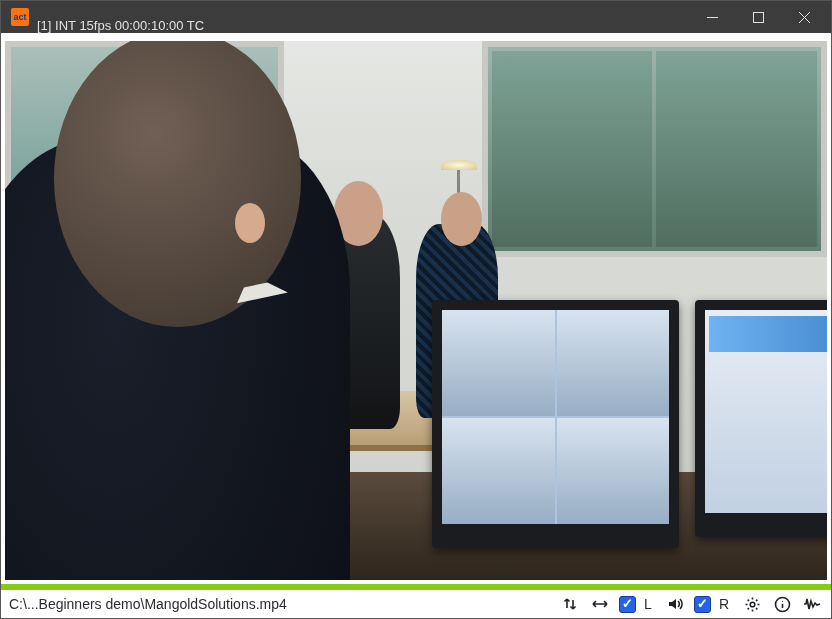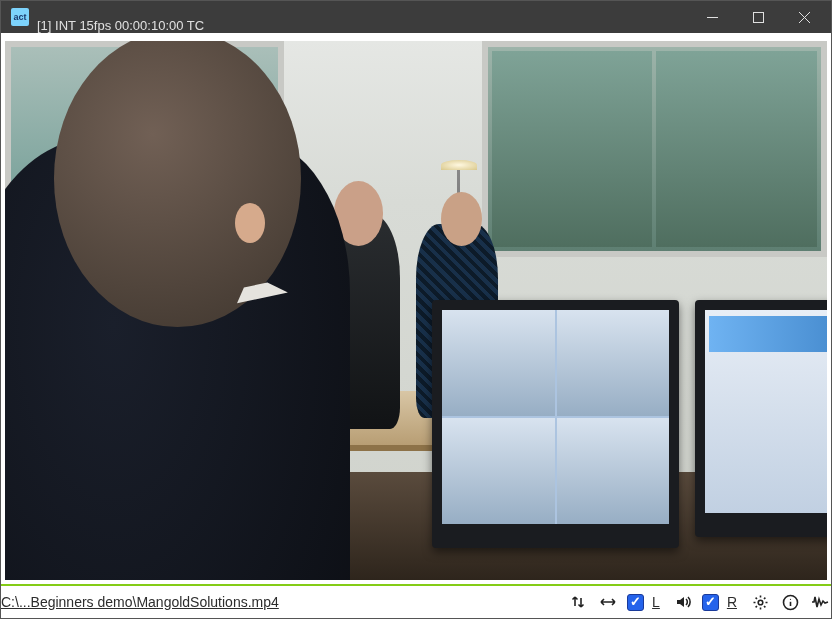--- a/index.html
+++ b/index.html
@@ -21,21 +21,21 @@
       display: flex;
       align-items: center;
       padding: 0 4px;
       font-size: 13px;
       user-select: none;
     }
     
     .app-icon {
       width: 18px;
       height: 18px;
-      background: #7dd3fc;
+      background: #f97316;
       border-radius: 2px;
       margin: 0 8px 0 6px;
       display: flex;
       align-items: center;
       justify-content: center;
       font-size: 9px;
       font-weight: bold;
       color: #1a3a6e;
       font-family: Arial;
     }
@@ -189,26 +189,25 @@
     .m2 .screen::before {
       content:""; position:absolute; left:4px; right:4px; top:6px; height:18%;
       background: linear-gradient(90deg,#6fb3f2,#4a8fd2);
     }
     
     .statusbar {
       height: 34px;
       background: #ffffff;
       display: flex;
       align-items: center;
-      padding: 0 0;
+      padding: 0 8px;
       font-size: 14px;
       color: #2c2c2c;
       gap: 8px;
-      border-top: 2px solid #84cc16;
-      text-decoration: underline;
+      border-top: 6px solid #84cc16;
     }
     
     .path { flex: 1; white-space: nowrap; overflow: hidden; text-overflow: ellipsis; }
     
     .icon-btn {
       width: 22px; height: 22px;
       display: flex; align-items: center; justify-content: center;
       color: #222;
     }
     

